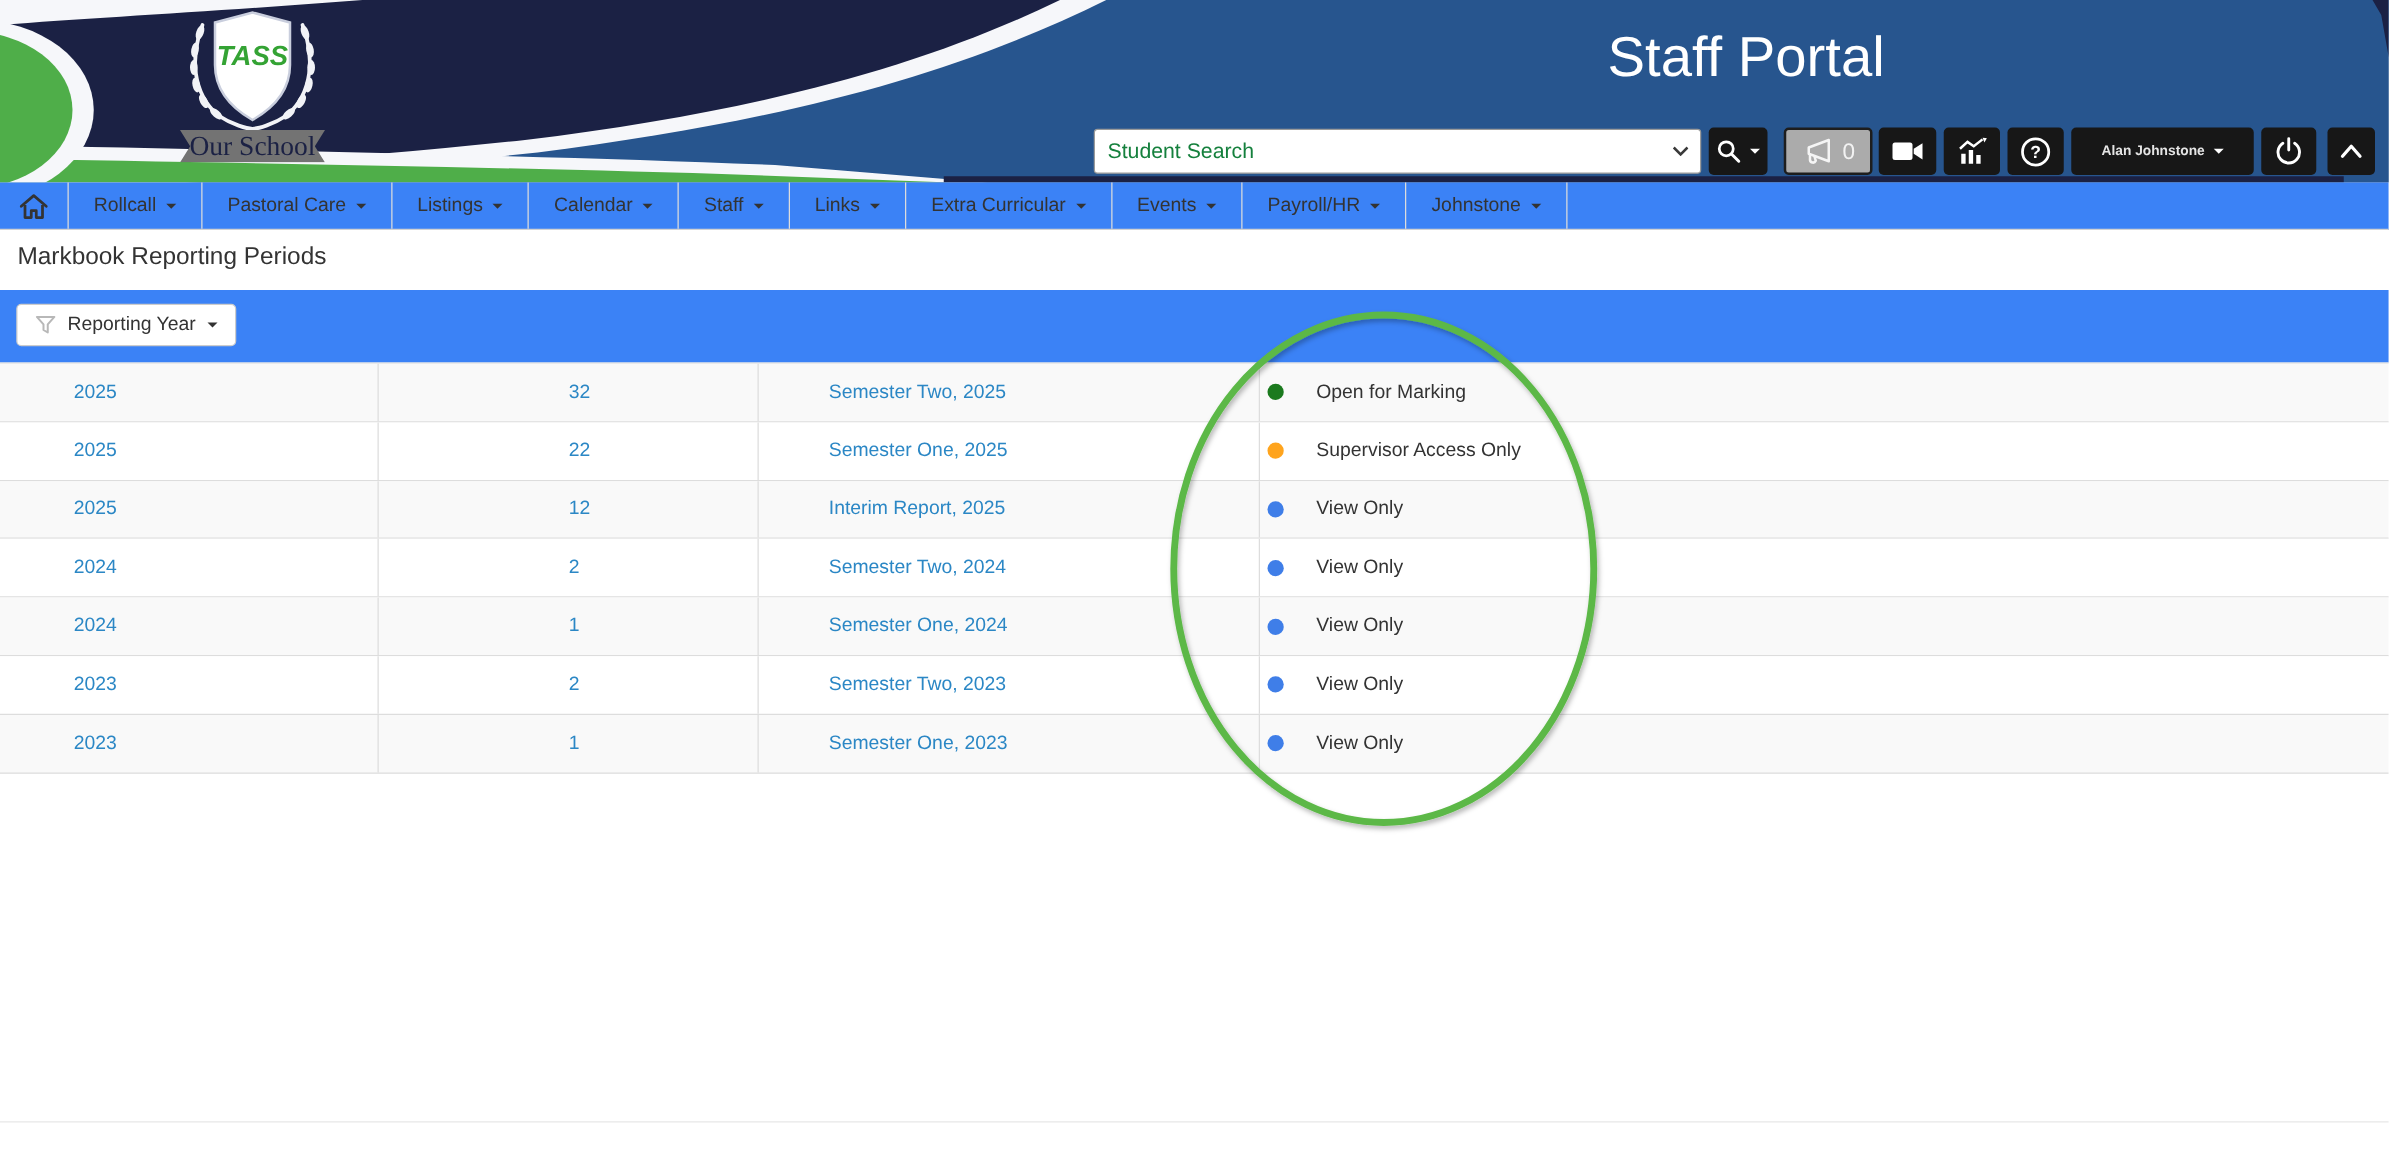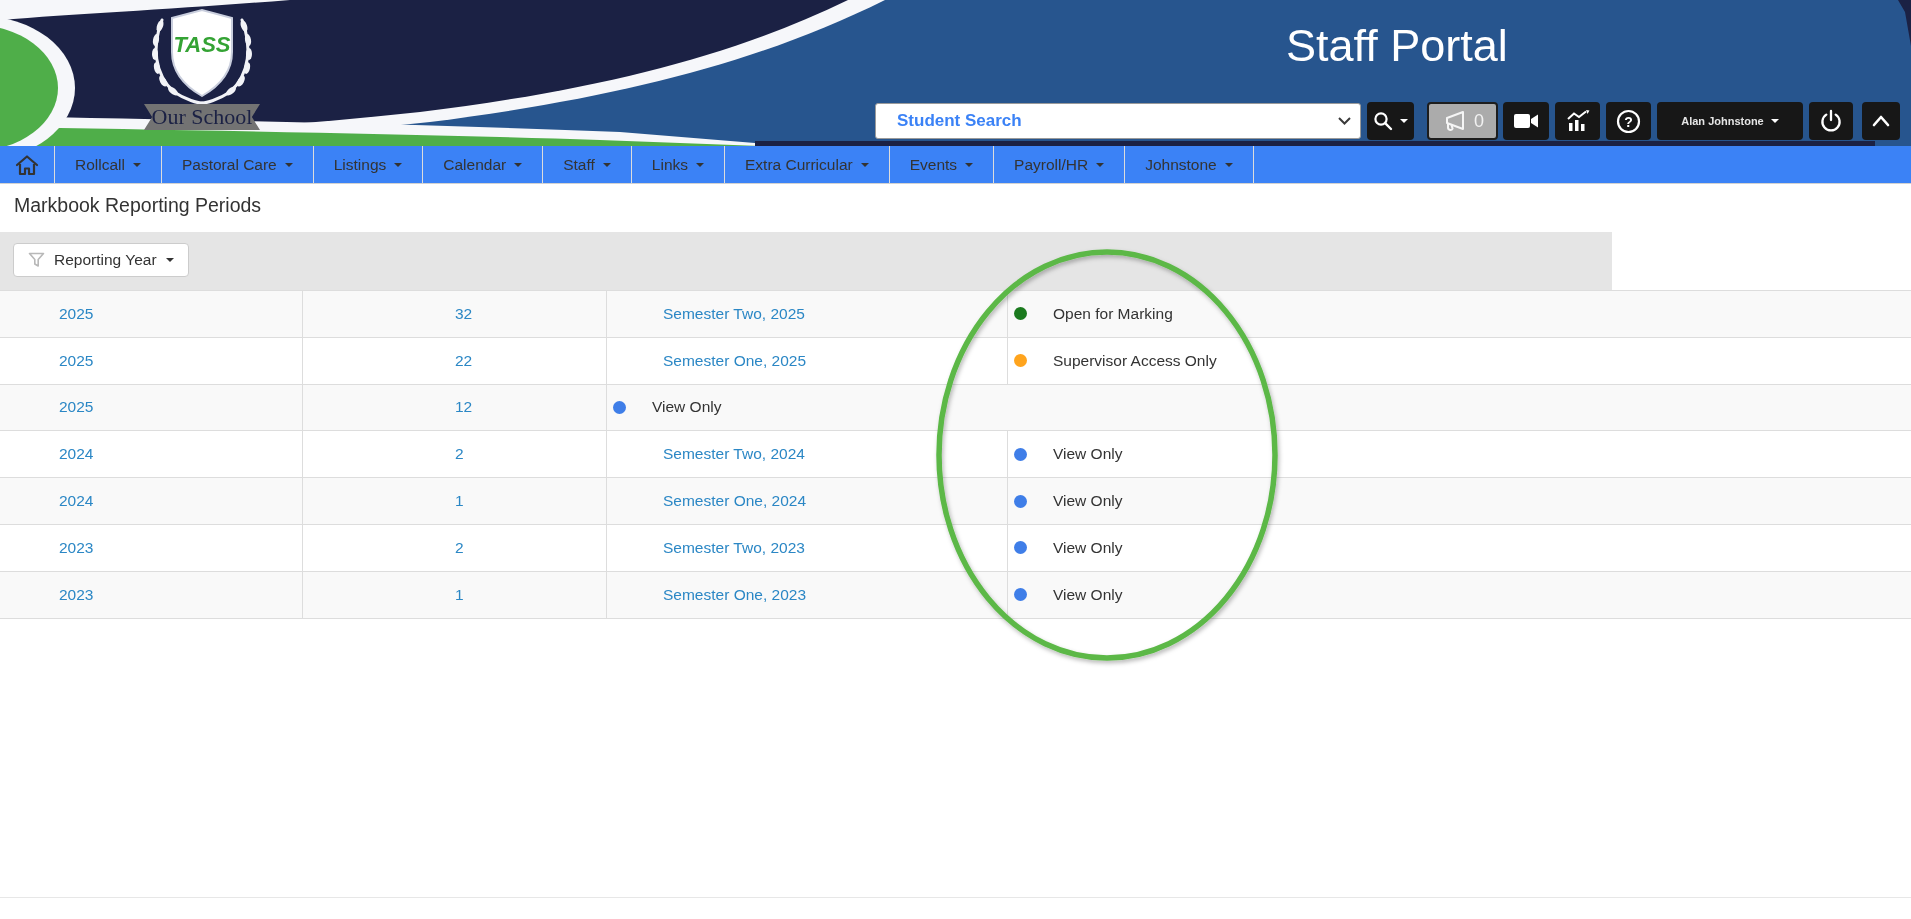--- a/index.html
+++ b/index.html
@@ -25,21 +25,21 @@
     color:#1b2144;font-family:"Liberation Serif","DejaVu Serif",serif;font-size:22px;
   }
   
   .hbtn{position:absolute;top:102px;height:38px;box-sizing:border-box;border-radius:4px;
     background:#171717;display:flex;align-items:center;justify-content:center;gap:7px;cursor:pointer;}
   .search-input{
     position:absolute;left:875px;top:103px;width:486px;height:36px;box-sizing:border-box;
     background:#ffffff;border:1px solid #9a9a9a;border-radius:3px;
     display:flex;align-items:center;
   }
-  .search-input .ph{color:#3b82f6;font-size:17px;padding-left:21px;flex:1;font-weight:bold;}
+  .search-input .ph{color:#15803d;font-size:17px;padding-left:10px;flex:1;}
   .search-input svg{margin-right:9px;}
   .btn-search{left:1367px;width:47px;}
   .btn-megaphone{left:1427px;width:71px;background:#ababab;border:2px solid #1d1d1d;}
   .btn-megaphone .cnt{color:#f2f2f2;font-size:18px;}
   .btn-camera{left:1503px;width:46px;}
   .btn-chart{left:1555px;width:45px;}
   .btn-help{left:1606px;width:45px;}
   .btn-user{left:1657px;width:146px;}
   .btn-user .uname{color:#e5e5e5;font-size:11px;white-space:nowrap;font-weight:bold;}
   .btn-power{left:1809px;width:44px;}
@@ -53,21 +53,21 @@
     border-bottom:1px solid #d2d2d2;display:flex;align-items:stretch;
   }
   .nav-item{
     display:flex;align-items:center;gap:8px;padding:0 20px;border-right:1px solid #dcdcdc;
     color:#333;font-size:15.5px;cursor:pointer;white-space:nowrap;
   }
   .nav-item .caret{color:#333;}
   .nav-home{padding:0 15px;}
   
   .page-title{position:absolute;left:14px;top:194px;font-size:19.5px;color:#333;}
-  .filter-band{position:absolute;left:0;top:232px;width:1612px;height:58px;background:#e5e5e5;}
+  .filter-band{position:absolute;left:0;top:232px;width:1911px;height:58px;background:#3b82f6;}
   .filter-btn{
     position:absolute;left:13px;top:11px;height:34px;box-sizing:border-box;
     background:#ffffff;border:1px solid #cccccc;border-radius:4px;
     display:flex;align-items:center;gap:9px;padding:0 14px;cursor:pointer;
     color:#333;font-size:15.5px;
   }
   
   .rtable{position:absolute;left:0;top:290px;width:1911px;border-top:1px solid #dddddd;}
   .trow{display:flex;height:46.8px;box-sizing:border-box;border-bottom:1px solid #dddddd;
     align-items:center;background:#ffffff;font-size:15.5px;}
@@ -306,20 +306,23 @@
         <span class="status-text">Supervisor Access Only</span>
       </div>
     </div>
     <div class="trow striped">
       <div class="cell c1">
         <a class="tlink">2025</a>
       </div>
       <div class="cell c2">
         <a class="tlink">12</a>
       </div>
+      <div class="cell c3">
+        <a class="tlink">Interim Report, 2025</a>
+      </div>
       <div class="cell c4">
         <span class="dot" style="background: rgb(63, 126, 232);"></span>
         <span class="status-text">View Only</span>
       </div>
     </div>
     <div class="trow">
       <div class="cell c1">
         <a class="tlink">2024</a>
       </div>
       <div class="cell c2">

